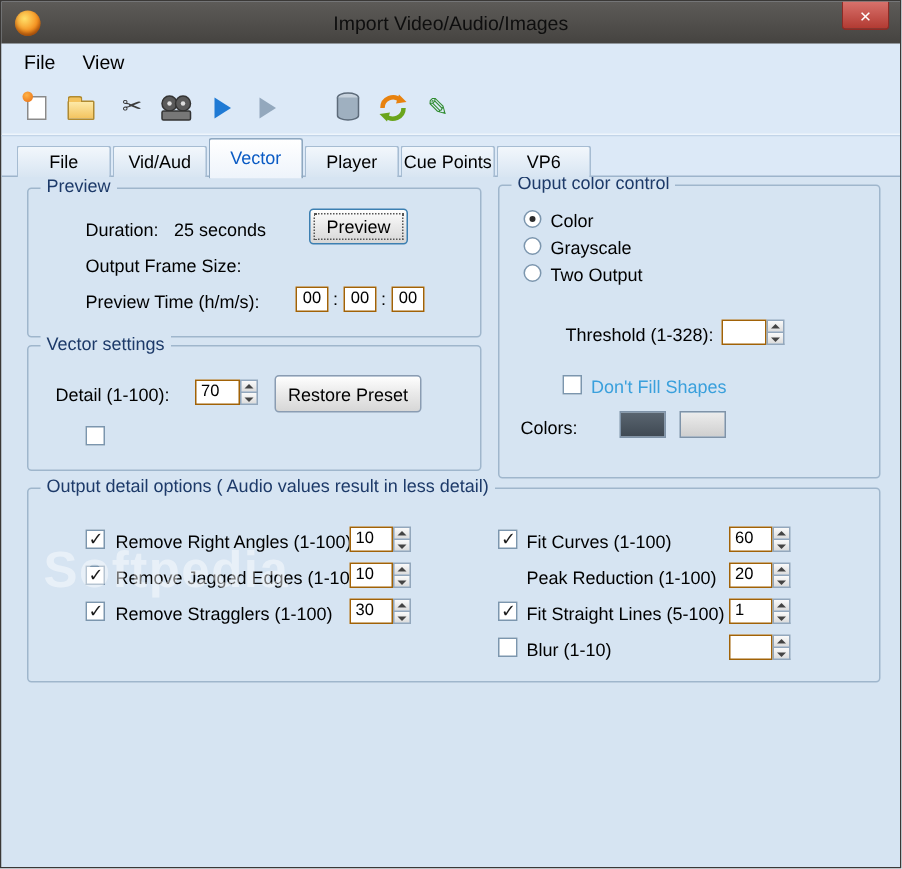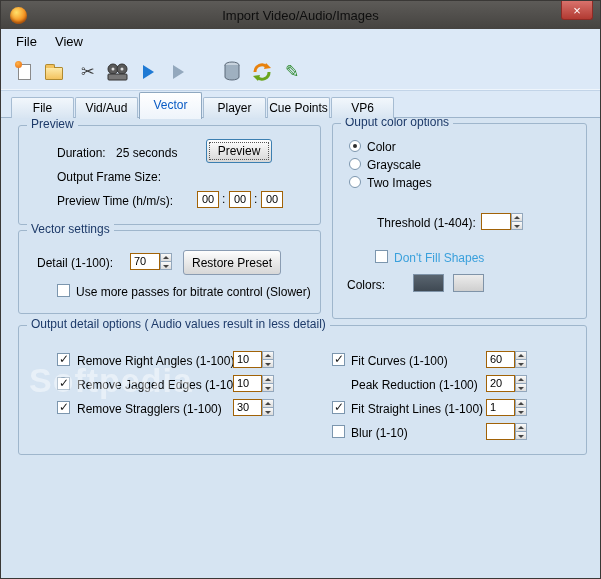--- a/index.html
+++ b/index.html
@@ -207,28 +207,28 @@
       <span class="numfield timefield" style="left:210px;top:65px;width:22px">
           <span>00</span>
         </span>
       <span class="lbl" style="left:235px;top:66px">:</span>
       <span class="numfield timefield" style="left:242px;top:65px;width:22px">
           <span>00</span>
         </span>
     </div>
 
     <div class="group" style="left:331px;top:5px;width:255px;height:196px">
-      <span class="group-label">Ouput color options</span>
+      <span class="group-label">Ouput color control</span>
       <span class="radio checked" style="left:16px;top:16px"></span>
       <span class="lbl" style="left:34px;top:16px">Color</span>
       <span class="radio" style="left:16px;top:34px"></span>
       <span class="lbl" style="left:34px;top:34px">Grayscale</span>
       <span class="radio" style="left:16px;top:52px"></span>
-      <span class="lbl" style="left:34px;top:52px">Two Images</span>
-      <span class="lbl" style="left:44px;top:92px">Threshold (1-404):</span>
+      <span class="lbl" style="left:34px;top:52px">Two Output</span>
+      <span class="lbl" style="left:44px;top:92px">Threshold (1-328):</span>
       <span class="numfield" style="left:148px;top:89px;width:30px">
           <span></span>
         </span>
       <span class="spinner" style="left:178px;top:89px">
         <span class="spin-up"></span>
         <span class="spin-down"></span>
       </span>
       <span class="checkbox" style="left:42px;top:126px"></span>
       <span class="lbl blue" style="left:61px;top:127px">Don't Fill Shapes</span>
       <span class="lbl" style="left:14px;top:154px">Colors:</span>
@@ -241,21 +241,20 @@
       <span class="lbl" style="left:18px;top:25px">Detail (1-100):</span>
       <span class="numfield" style="left:111px;top:22px;width:30px">
           <span>70</span>
         </span>
       <span class="spinner" style="left:141px;top:22px">
         <span class="spin-up"></span>
         <span class="spin-down"></span>
       </span>
       <button class="btn" style="left:164px;top:19px;width:98px;height:25px">Restore Preset</button>
       <span class="checkbox" style="left:38px;top:53px"></span>
-      <span class="lbl" style="left:57px;top:54px">Use more passes for bitrate control (Slower)</span>
     </div>
 
     <div class="group" style="left:17px;top:207px;width:569px;height:130px">
       <span class="group-label">Output detail options ( Audio values result in less detail)</span>
 
       <span class="checkbox checked" style="left:38px;top:27px"></span>
       <span class="lbl" style="left:58px;top:28px">Remove Right Angles (1-100)</span>
       <span class="numfield" style="left:214px;top:25px;width:29px">
           <span>10</span>
         </span>
@@ -297,21 +296,21 @@
       <span class="lbl" style="left:332px;top:52px">Peak Reduction (1-100)</span>
       <span class="numfield" style="left:467px;top:49px;width:29px">
           <span>20</span>
         </span>
       <span class="spinner" style="left:496px;top:49px">
         <span class="spin-up"></span>
         <span class="spin-down"></span>
       </span>
 
       <span class="checkbox checked" style="left:313px;top:75px"></span>
-      <span class="lbl" style="left:332px;top:76px">Fit Straight Lines (1-100)</span>
+      <span class="lbl" style="left:332px;top:76px">Fit Straight Lines (5-100)</span>
       <span class="numfield" style="left:467px;top:73px;width:29px">
           <span>1</span>
         </span>
       <span class="spinner" style="left:496px;top:73px">
         <span class="spin-up"></span>
         <span class="spin-down"></span>
       </span>
 
       <span class="checkbox" style="left:313px;top:99px"></span>
       <span class="lbl" style="left:332px;top:100px">Blur (1-10)</span>

